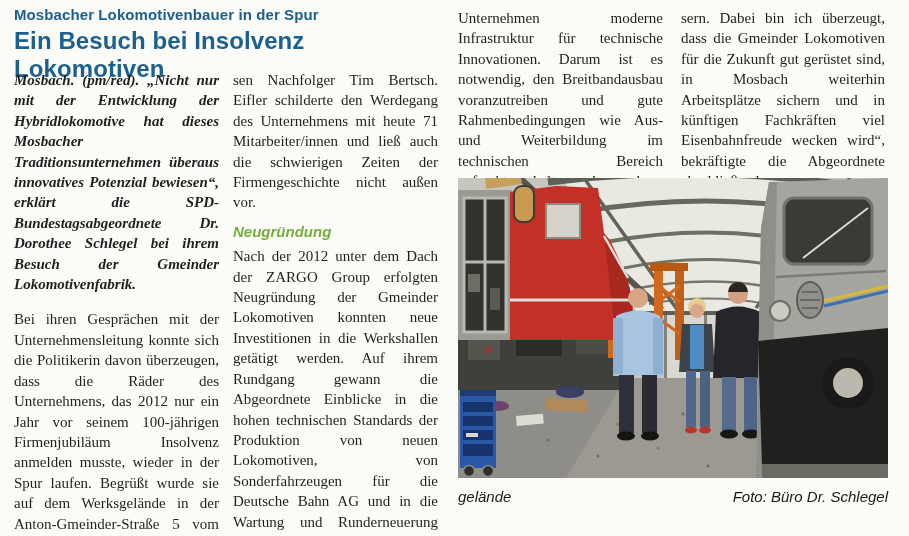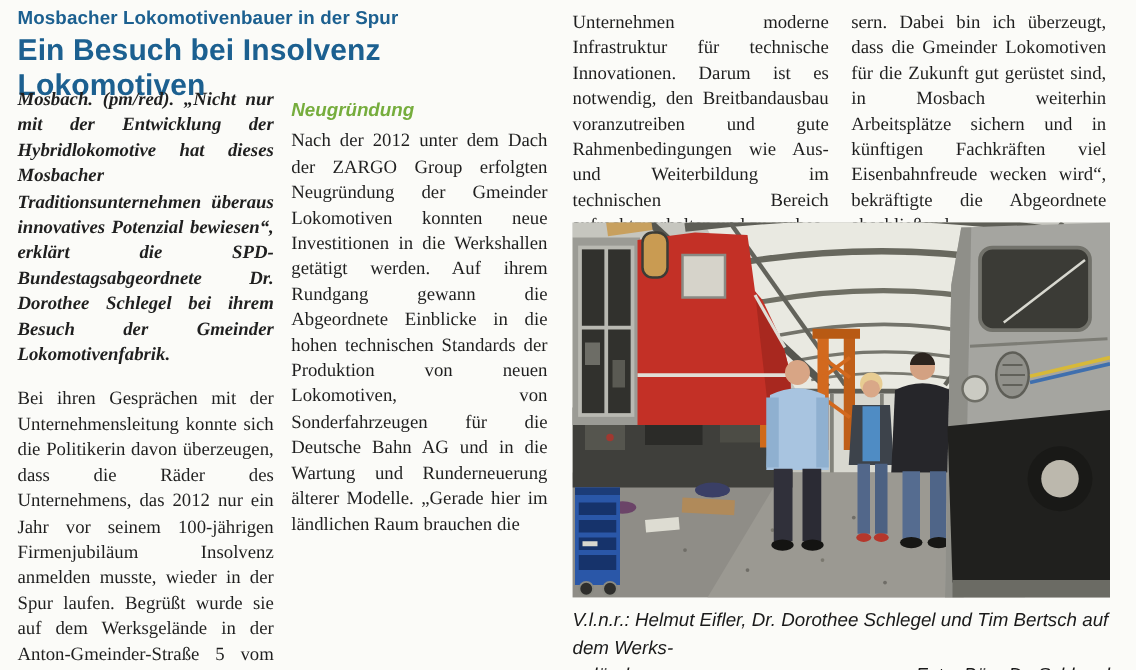--- a/index.html
+++ b/index.html
@@ -80,20 +80,21 @@
     <div class="kicker">Mosbacher Lokomotivenbauer in der Spur</div>
     <h1 class="title">Ein Besuch bei Insolvenz Lokomotiven</h1>
   </header>
 
   <div class="col col1">
     <p class="lead">Mosbach. (pm/red). „Nicht nur mit der Entwicklung der Hybridlokomotive hat dieses Mosbacher Traditionsunternehmen überaus innovatives Potenzial bewiesen“, erklärt die SPD-Bundestagsabgeordnete Dr. Dorothee Schlegel bei ihrem Besuch der Gmeinder Lokomotivenfabrik.</p>
     <p>Bei ihren Gesprächen mit der Unternehmensleitung konnte sich die Politikerin davon überzeugen, dass die Räder des Unternehmens, das 2012 nur ein Jahr vor seinem 100-jährigen Firmenjubiläum Insolvenz anmelden musste, wieder in der Spur laufen. Begrüßt wurde sie auf dem Werksgelände in der Anton-Gmeinder-Straße 5 vom ehemaligen langjährigen Geschäftsführer Helmut Eifler sowie von des-</p>
   </div>
 
   <div class="col col2">
+    <p>sen Nachfolger Tim Bertsch. Eifler schilderte den Werdegang des Unternehmens mit heute 71 Mitarbeiter/innen und ließ auch die schwierigen Zeiten der Firmengeschichte nicht außen vor.</p>
     <h2 class="subhead">Neugründung</h2>
     <p>Nach der 2012 unter dem Dach der ZARGO Group erfolgten Neugründung der Gmeinder Lokomotiven konnten neue Investitionen in die Werkshallen getätigt werden. Auf ihrem Rundgang gewann die Abgeordnete Einblicke in die hohen technischen Standards der Produktion von neuen Lokomotiven, von Sonderfahrzeugen für die Deutsche Bahn AG und in die Wartung und Runderneuerung älterer Modelle. „Gerade hier im ländlichen Raum brauchen die</p>
   </div>
 
   <div class="col col3">
     <p>Unternehmen moderne Infrastruktur für technische Innovationen. Darum ist es notwendig, den Breitbandausbau voranzutreiben und gute Rahmenbedingungen wie Aus- und Weiterbildung im technischen Bereich aufrechtzuerhalten und zu verbes-</p>
   </div>
 
   <div class="col col4">
     <p>sern. Dabei bin ich überzeugt, dass die Gmeinder Lokomotiven für die Zukunft gut gerüstet sind, in Mosbach weiterhin Arbeitsplätze sichern und in künftigen Fachkräften viel Eisenbahnfreude wecken wird“, bekräftigte die Abgeordnete abschließend.</p>
@@ -239,20 +240,19 @@
         <path d="M366,128 Q400,120 430,113" stroke="#3f6fae" stroke-width="3" fill="none"></path>
         <path d="M300,163 L430,150 L430,288 L304,288 Z" fill="#20201e"></path>
         <circle cx="390" cy="205" r="26" fill="#191917"></circle>
         <circle cx="390" cy="205" r="15" fill="#d9d5c8" opacity="0.85"></circle>
         <rect x="304" y="286" width="126" height="14" fill="#6b6b64"></rect>
       </g>
     </svg>
   </figure>
 
   <div class="caption">
-    <div class="cap-l1">V.l.n.r.: Helmut Eifler, Dr. Dorothee Schlegel und Tim Bertsch auf dem Werks-</div>
     <div class="cap-l2">
       <span>gelände</span>
       <span class="credit">Foto: Büro Dr. Schlegel</span>
     </div>
   </div>
 
 </div>
 
 </body></html>

